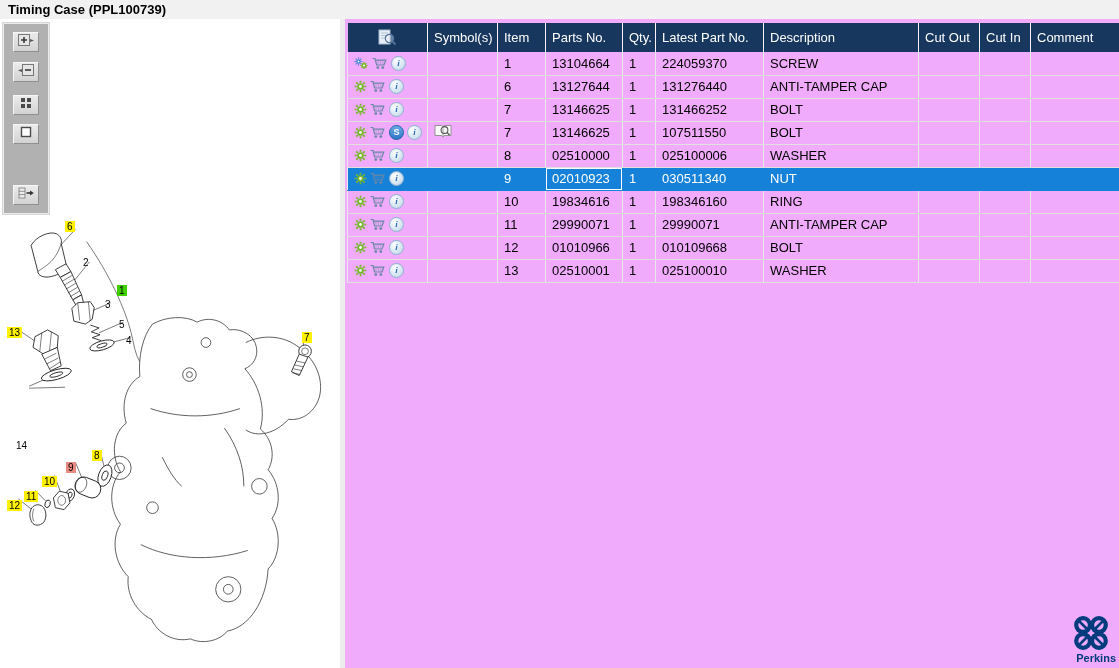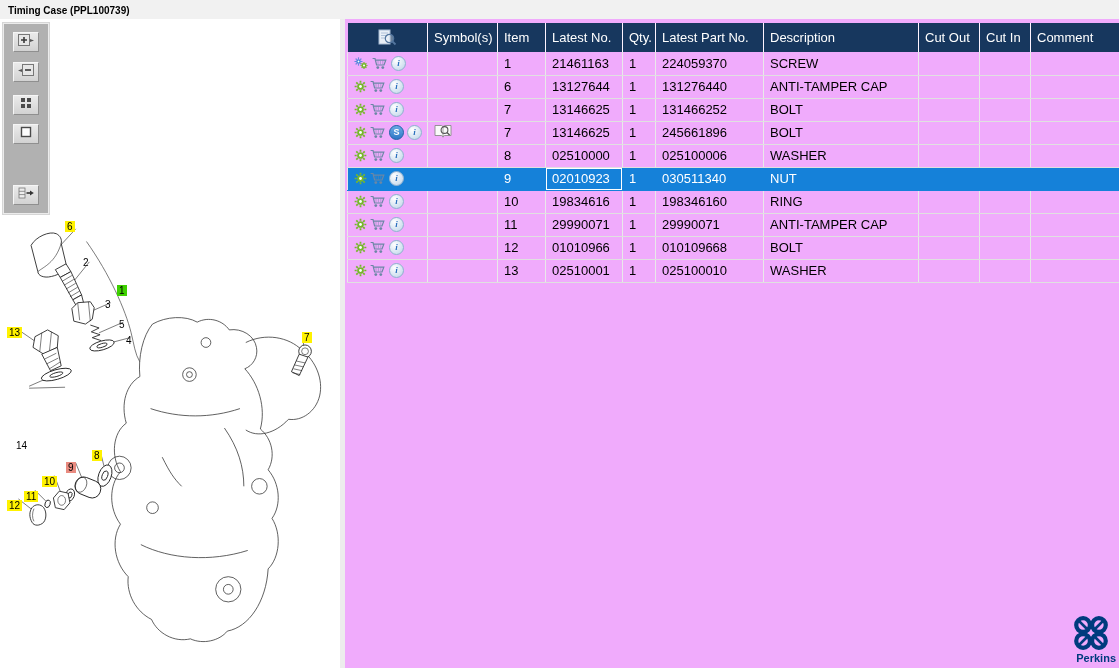--- a/index.html
+++ b/index.html
@@ -3,21 +3,21 @@
 <meta charset="utf-8">
 <style>
   html,body{margin:0;padding:0;}
   body{
     width:1119px;height:668px;position:relative;overflow:hidden;
     background:#ffffff;font-family:"Liberation Sans",sans-serif;
     -webkit-font-smoothing:antialiased;
   }
   
   .titlebar{position:absolute;top:0;left:0;width:1119px;height:19px;background:#f1f1f1;}
-  .titlebar .t{font-weight:bold;font-size:10px;line-height:19px;padding-left:8px;color:#000;display:inline-block;}
+  .titlebar .t{font-weight:bold;font-size:13px;line-height:19px;padding-left:8px;color:#000;display:inline-block;}
   
   .left-panel{position:absolute;top:19px;left:0;width:340px;height:649px;background:#fff;overflow:hidden;}
   .splitter{position:absolute;top:19px;left:340px;width:5px;height:649px;background:#ededed;}
   .right-panel{position:absolute;top:19px;left:345px;width:906px;height:649px;background:#f0abfc;overflow:hidden;}
   
   .toolbar{
     position:absolute;top:4px;left:3px;width:46px;height:191px;
     background:#b1b1b1;border:1px solid #ececec;box-shadow:0 0 0 1px #d6d6d6;
     display:flex;flex-direction:column;align-items:center;box-sizing:border-box;
   }
@@ -258,21 +258,21 @@
           <th class="c-actions"><span style="display:inline-flex;vertical-align:middle;">
               <svg width="20" height="17" viewBox="0 0 20 17">
                 <rect x="2" y="1" width="11" height="14" fill="#e9eff7" stroke="#a8bbd4"></rect>
                 <path d="M4,4 H11 M4,6.5 H11 M4,9 H8" stroke="#a8bbd4" stroke-width="0.9"></path>
                 <circle cx="12.5" cy="9.5" r="4.2" fill="rgba(233,239,247,0.4)" stroke="#53759e" stroke-width="1.2"></circle>
                 <path d="M15.5,12.5 L18.5,15.5" stroke="#53759e" stroke-width="1.8"></path>
               </svg>
             </span></th>
           <th class="c-symbols"><span>Symbol(s)</span></th>
           <th class="c-item"><span>Item</span></th>
-          <th class="c-parts_no"><span>Latest No.</span></th>
+          <th class="c-parts_no"><span>Parts No.</span></th>
           <th class="c-qty"><span>Qty.</span></th>
           <th class="c-latest_part_no"><span>Latest Part No.</span></th>
           <th class="c-description"><span>Description</span></th>
           <th class="c-cut_out"><span>Cut Out</span></th>
           <th class="c-cut_in"><span>Cut In</span></th>
           <th class="c-comment"><span>Comment</span></th>
         </tr>
       </thead>
     <tbody>
         <tr>
@@ -300,21 +300,21 @@
                   <circle cx="10.8" cy="10.6" r="1.4" fill="#6b87a5"></circle>
                 </svg>
               </span>
               <span class="ic">
                 <span class="ic-info">i</span>
               </span>
             </span>
           </td>
           <td class="c-symbols"></td>
           <td class="c-item">1</td>
-          <td class="c-parts_no">21461163</td>
+          <td class="c-parts_no">13104664</td>
           <td class="c-qty">1</td>
           <td class="c-latest_part_no">224059370</td>
           <td class="c-description">SCREW</td>
           <td class="c-cut_out"></td>
           <td class="c-cut_in"></td>
           <td class="c-comment"></td>
         </tr>
         <tr>
           <td class="c-actions">
             <span class="icons">
@@ -417,21 +417,21 @@
               <svg width="18" height="14" viewBox="0 0 18 14">
                 <path d="M1,1.5 H7.2 C8.2,1.5 9,2.2 9,3.2 C9,2.2 9.8,1.5 10.8,1.5 H17 V11.5 H10.8 C9.8,11.5 9,12.2 9,13.2 C9,12.2 8.2,11.5 7.2,11.5 H1 Z" fill="#fafafa" stroke="#8a8a8a" stroke-width="0.9"></path>
                 <path d="M9,3.2 V13" stroke="#8a8a8a" stroke-width="0.8"></path>
                 <circle cx="10.5" cy="6" r="3.4" fill="none" stroke="#555" stroke-width="1.1"></circle>
                 <path d="M13,8.5 L15.6,11" stroke="#555" stroke-width="1.4"></path>
               </svg>
             </span></td>
           <td class="c-item">7</td>
           <td class="c-parts_no">13146625</td>
           <td class="c-qty">1</td>
-          <td class="c-latest_part_no">245661896</td>
+          <td class="c-latest_part_no">107511550</td>
           <td class="c-description">BOLT</td>
           <td class="c-cut_out"></td>
           <td class="c-cut_in"></td>
           <td class="c-comment"></td>
         </tr>
         <tr>
           <td class="c-actions">
             <span class="icons">
               <span class="ic">
                 <svg width="13" height="13" viewBox="0 0 12 12">

